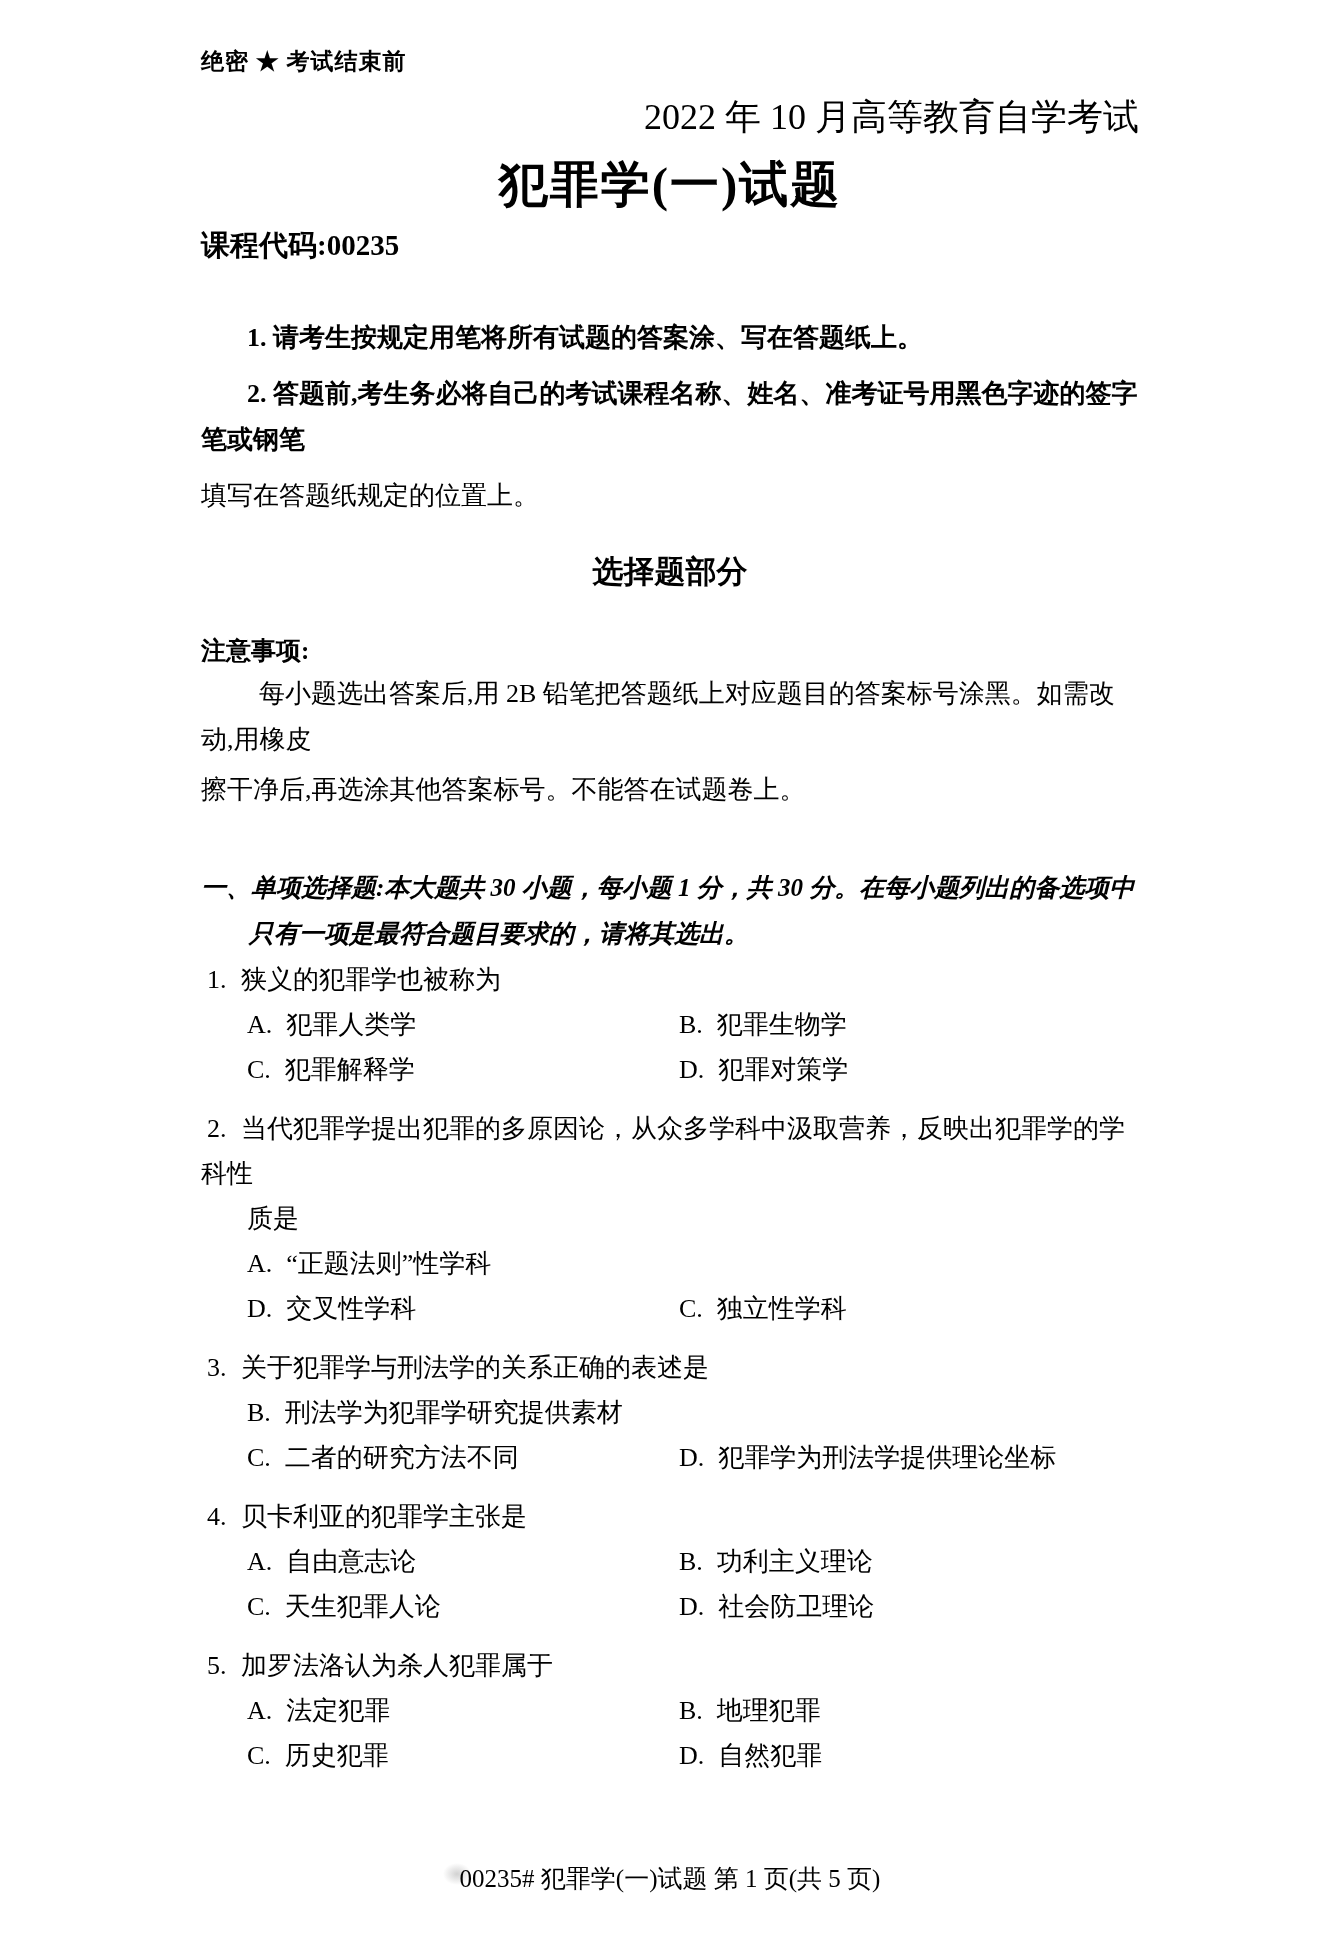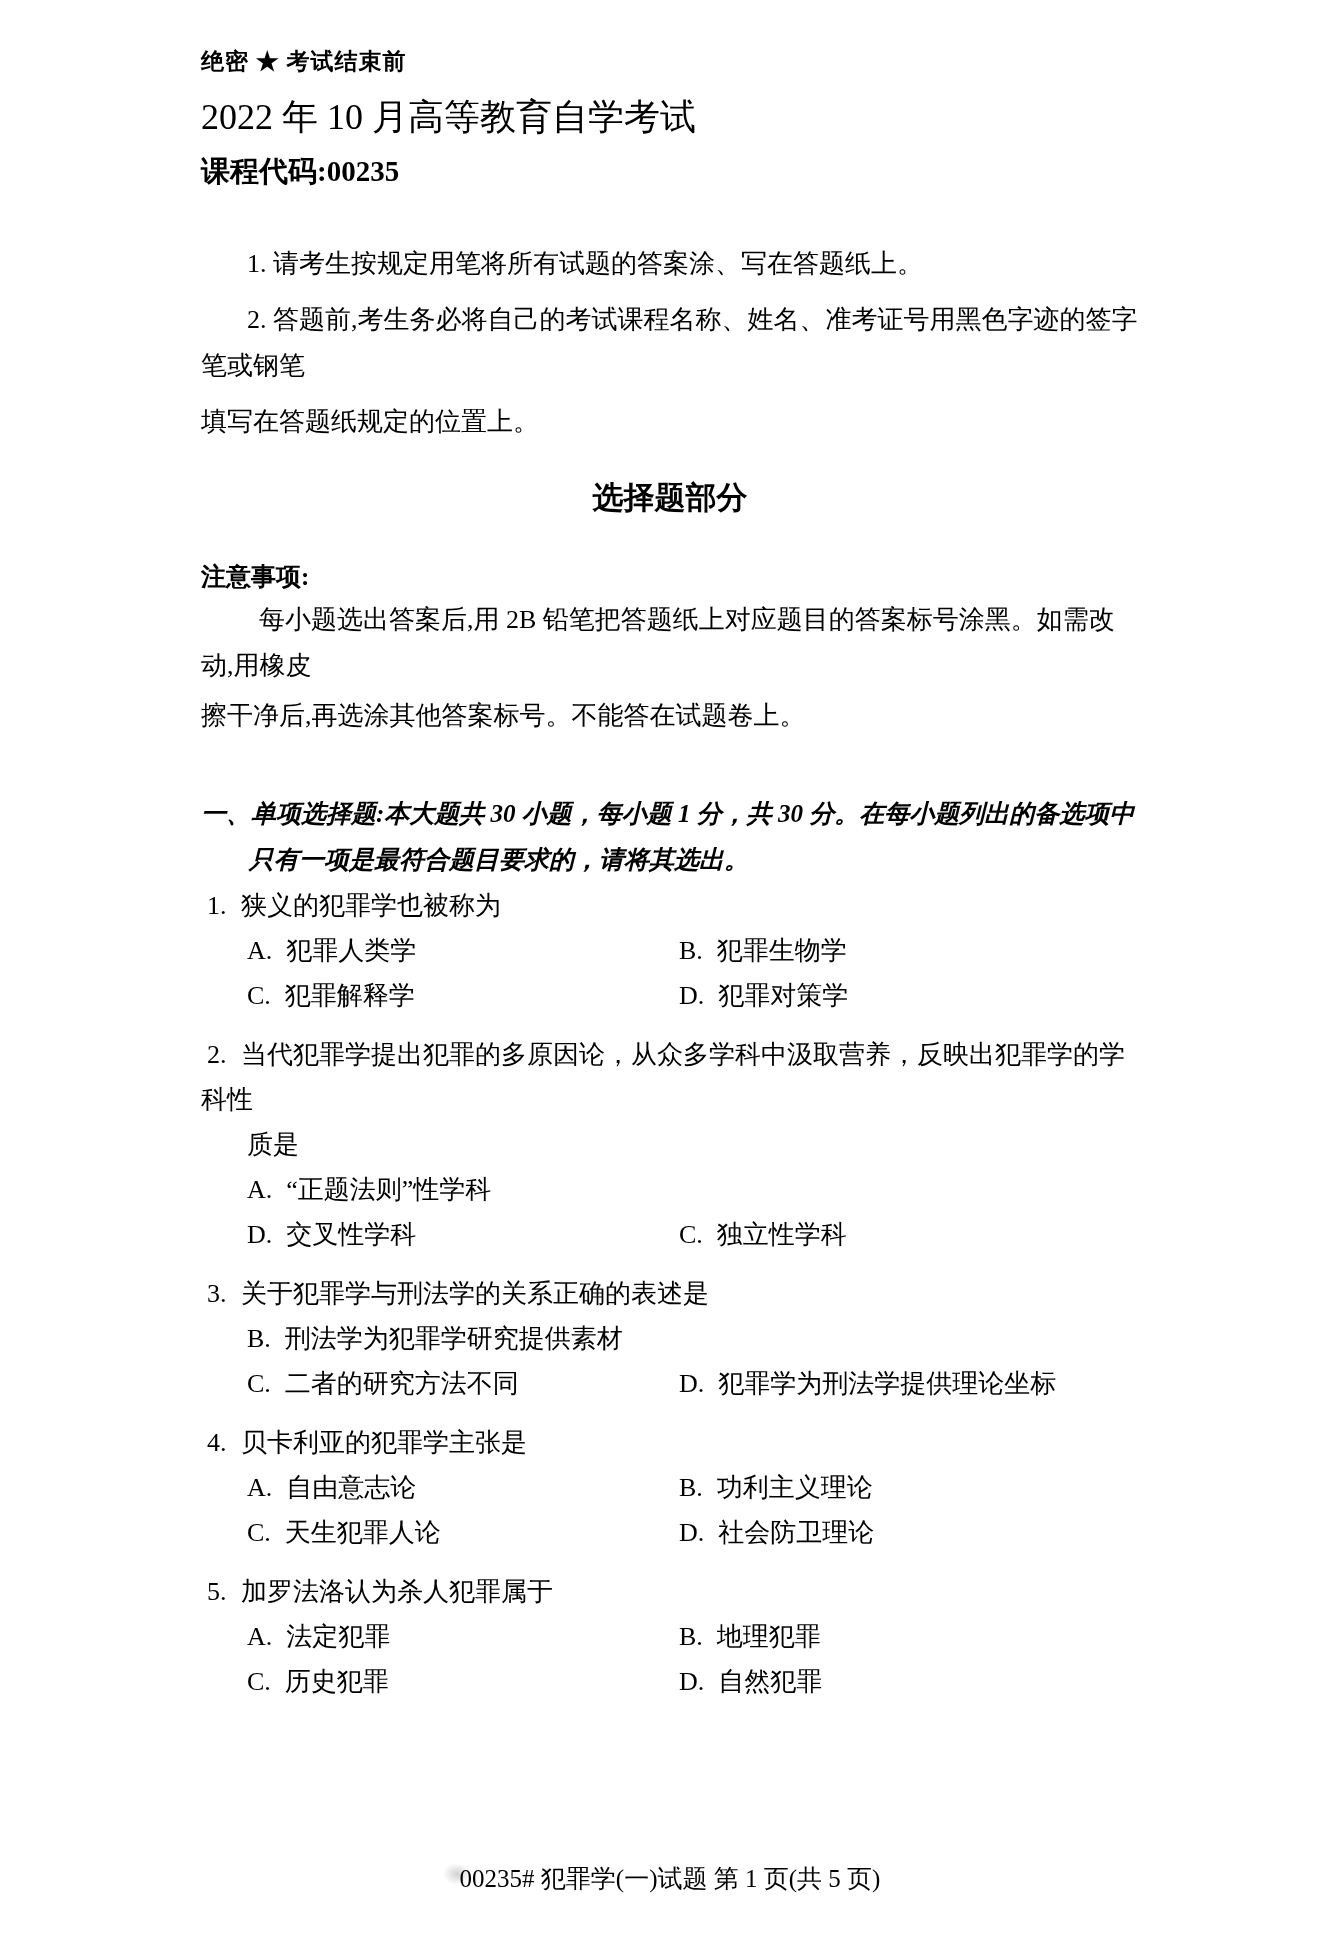--- a/index.html
+++ b/index.html
@@ -18,42 +18,42 @@
   }
   p{margin:0;}
   .classified{
     font-weight:700;
     font-size:23px;
     letter-spacing:1px;
     margin-bottom:14px;
   }
   .title1{
     margin:10px 0 0 0;
-    text-align:left;
+    text-align:right;
     font-weight:400;
     font-size:36px;
     line-height:52px;
   }
   .title2{
     margin:10px 0 0 0;
     text-align:center;
     font-weight:700;
     font-size:49px;
     line-height:64px;
     letter-spacing:2px;
   }
   .course{
     margin-top:6px;
     font-weight:700;
     font-size:29px;
     line-height:44px;
   }
   .instr{margin-top:48px;}
   .instr p{line-height:46px;margin-bottom:10px;}
-  .indent1{text-indent:46px;}
+  .indent1{text-indent:46px;font-weight:bold;}
   .section-title{
     margin:28px 0 0 0;
     text-align:center;
     font-weight:700;
     font-size:31px;
     line-height:50px;
   }
   .notes-label{
     margin-top:34px;
     font-weight:700;
@@ -99,20 +99,21 @@
   }
 </style>
 </head>
 <body>
 
 <div class="page">
 
   <div class="classified">绝密 ★ 考试结束前</div>
 
   <p class="title1">2022 年 10 月高等教育自学考试</p>
+  <p class="title2">犯罪学(一)试题</p>
   <p class="course">课程代码:00235</p>
 
   <div class="instr">
     <p class="indent1">1. 请考生按规定用笔将所有试题的答案涂、写在答题纸上。</p>
     <p class="indent1">2. 答题前,考生务必将自己的考试课程名称、姓名、准考证号用黑色字迹的签字笔或钢笔</p>
     <p>填写在答题纸规定的位置上。</p>
   </div>
 
   <p class="section-title">选择题部分</p>
 

